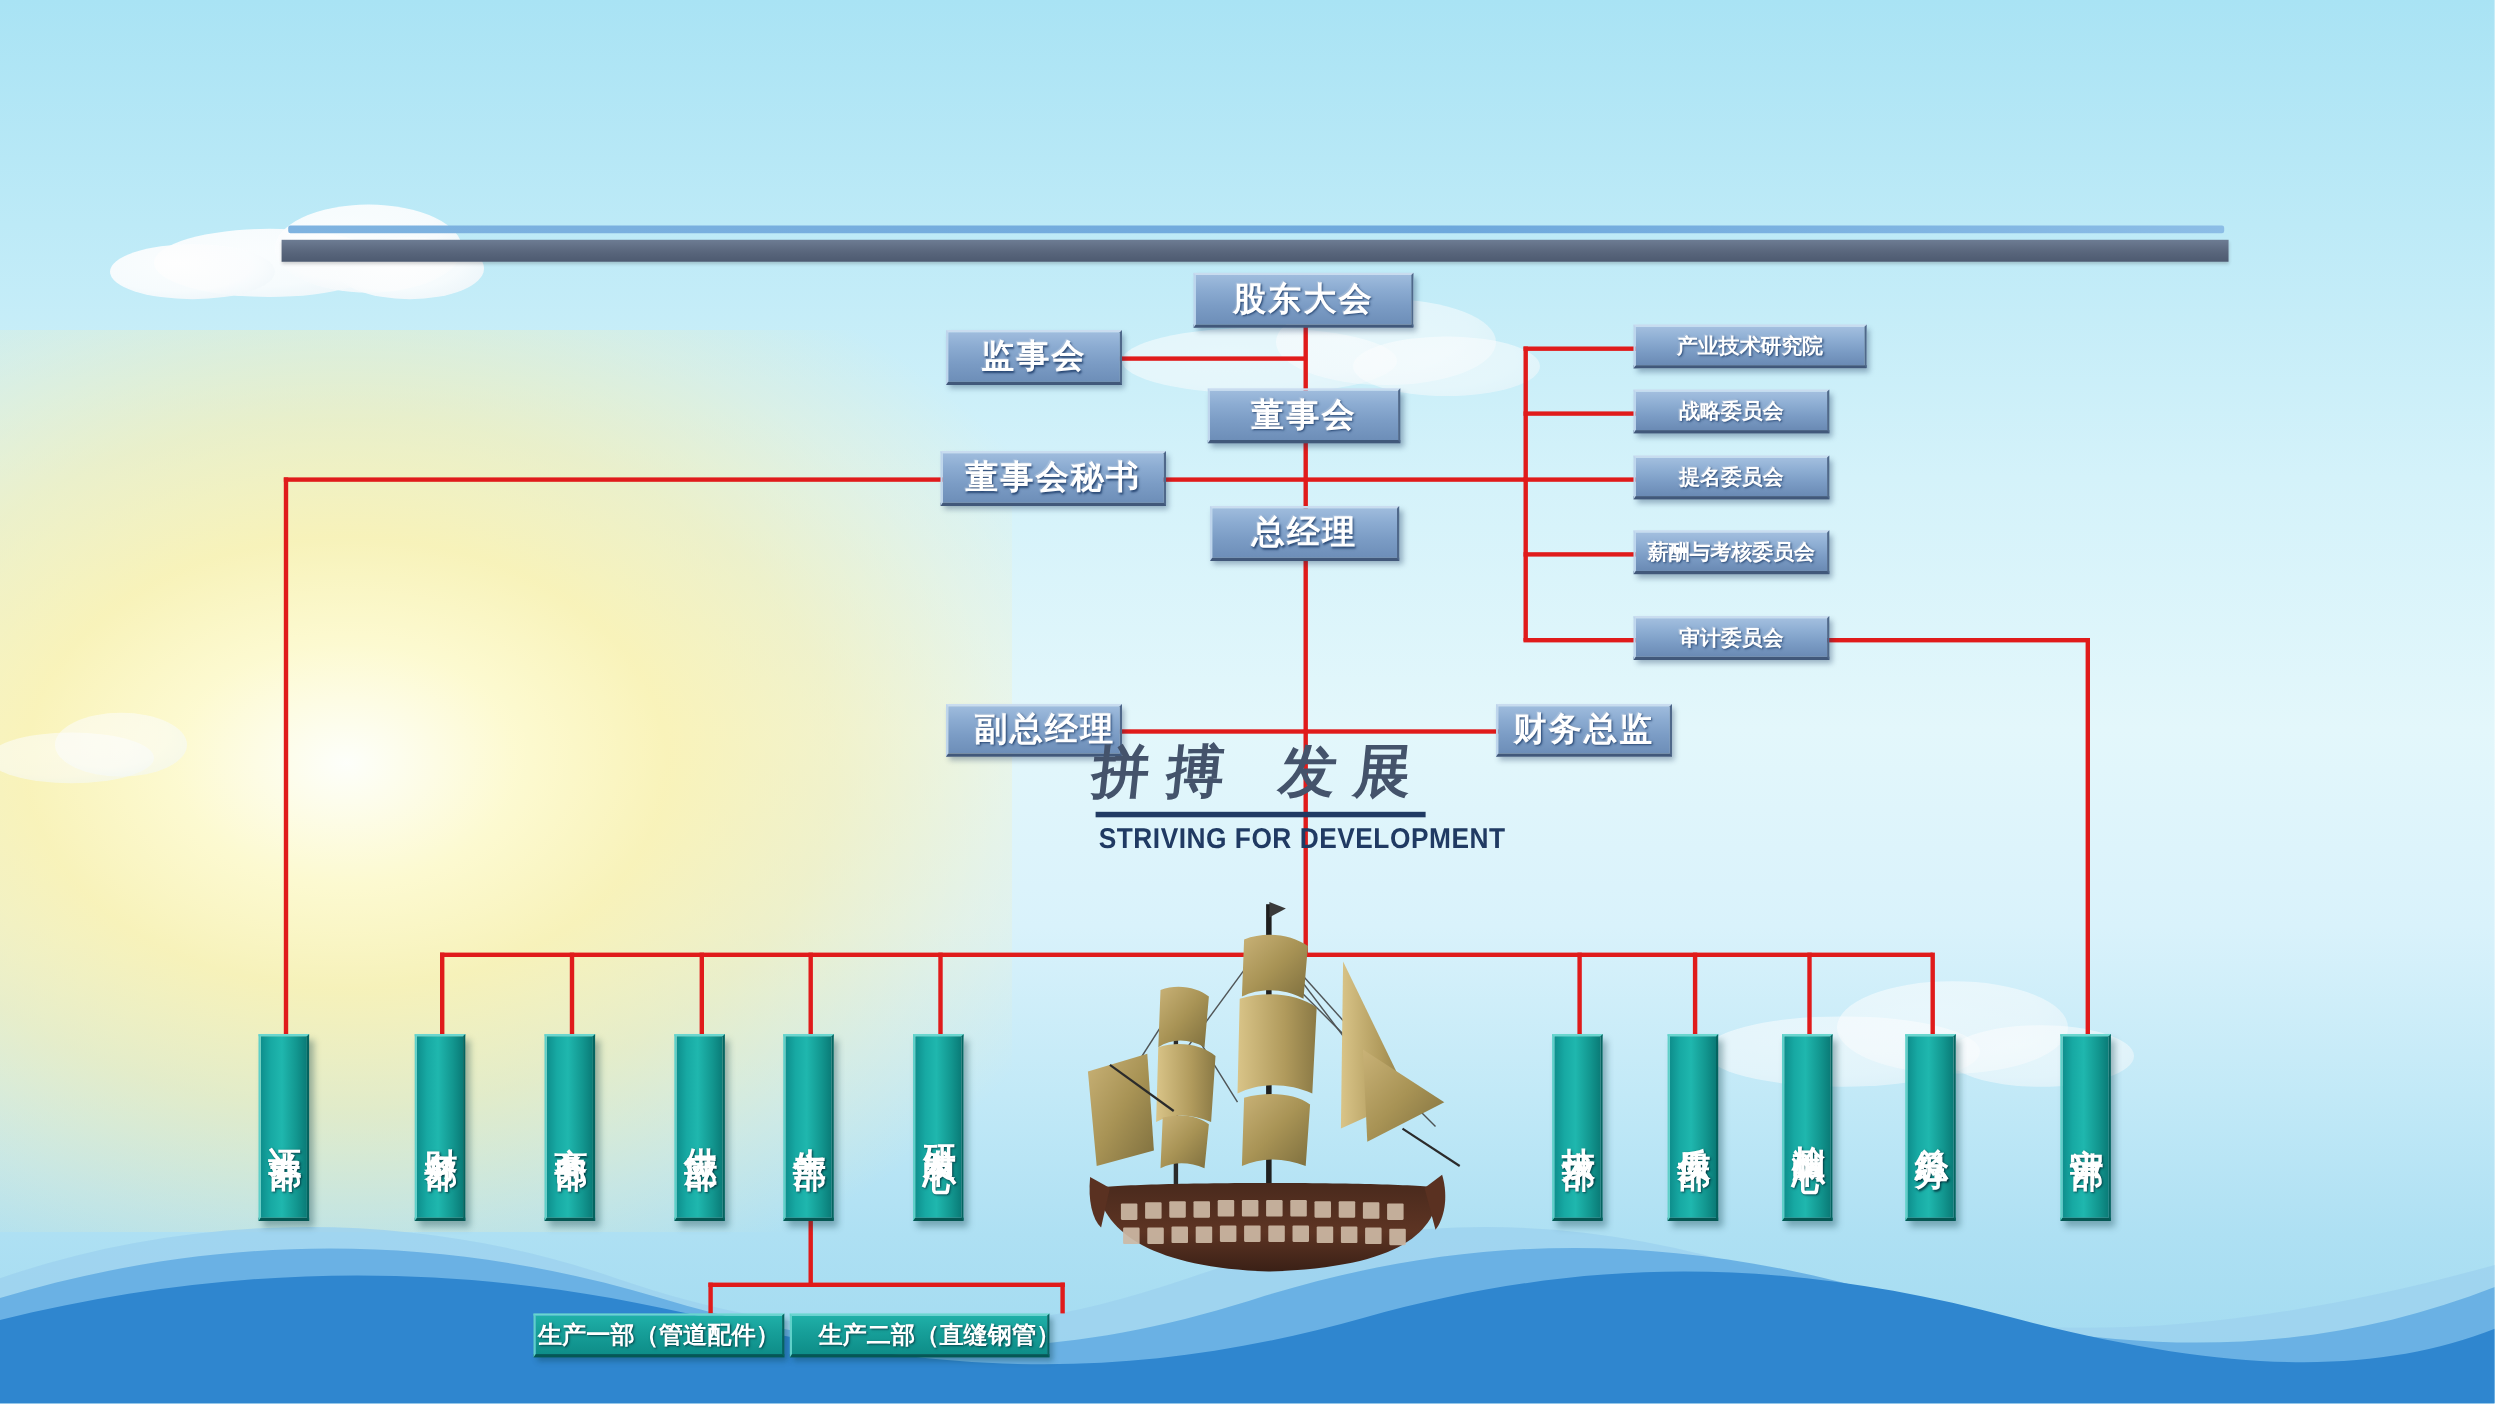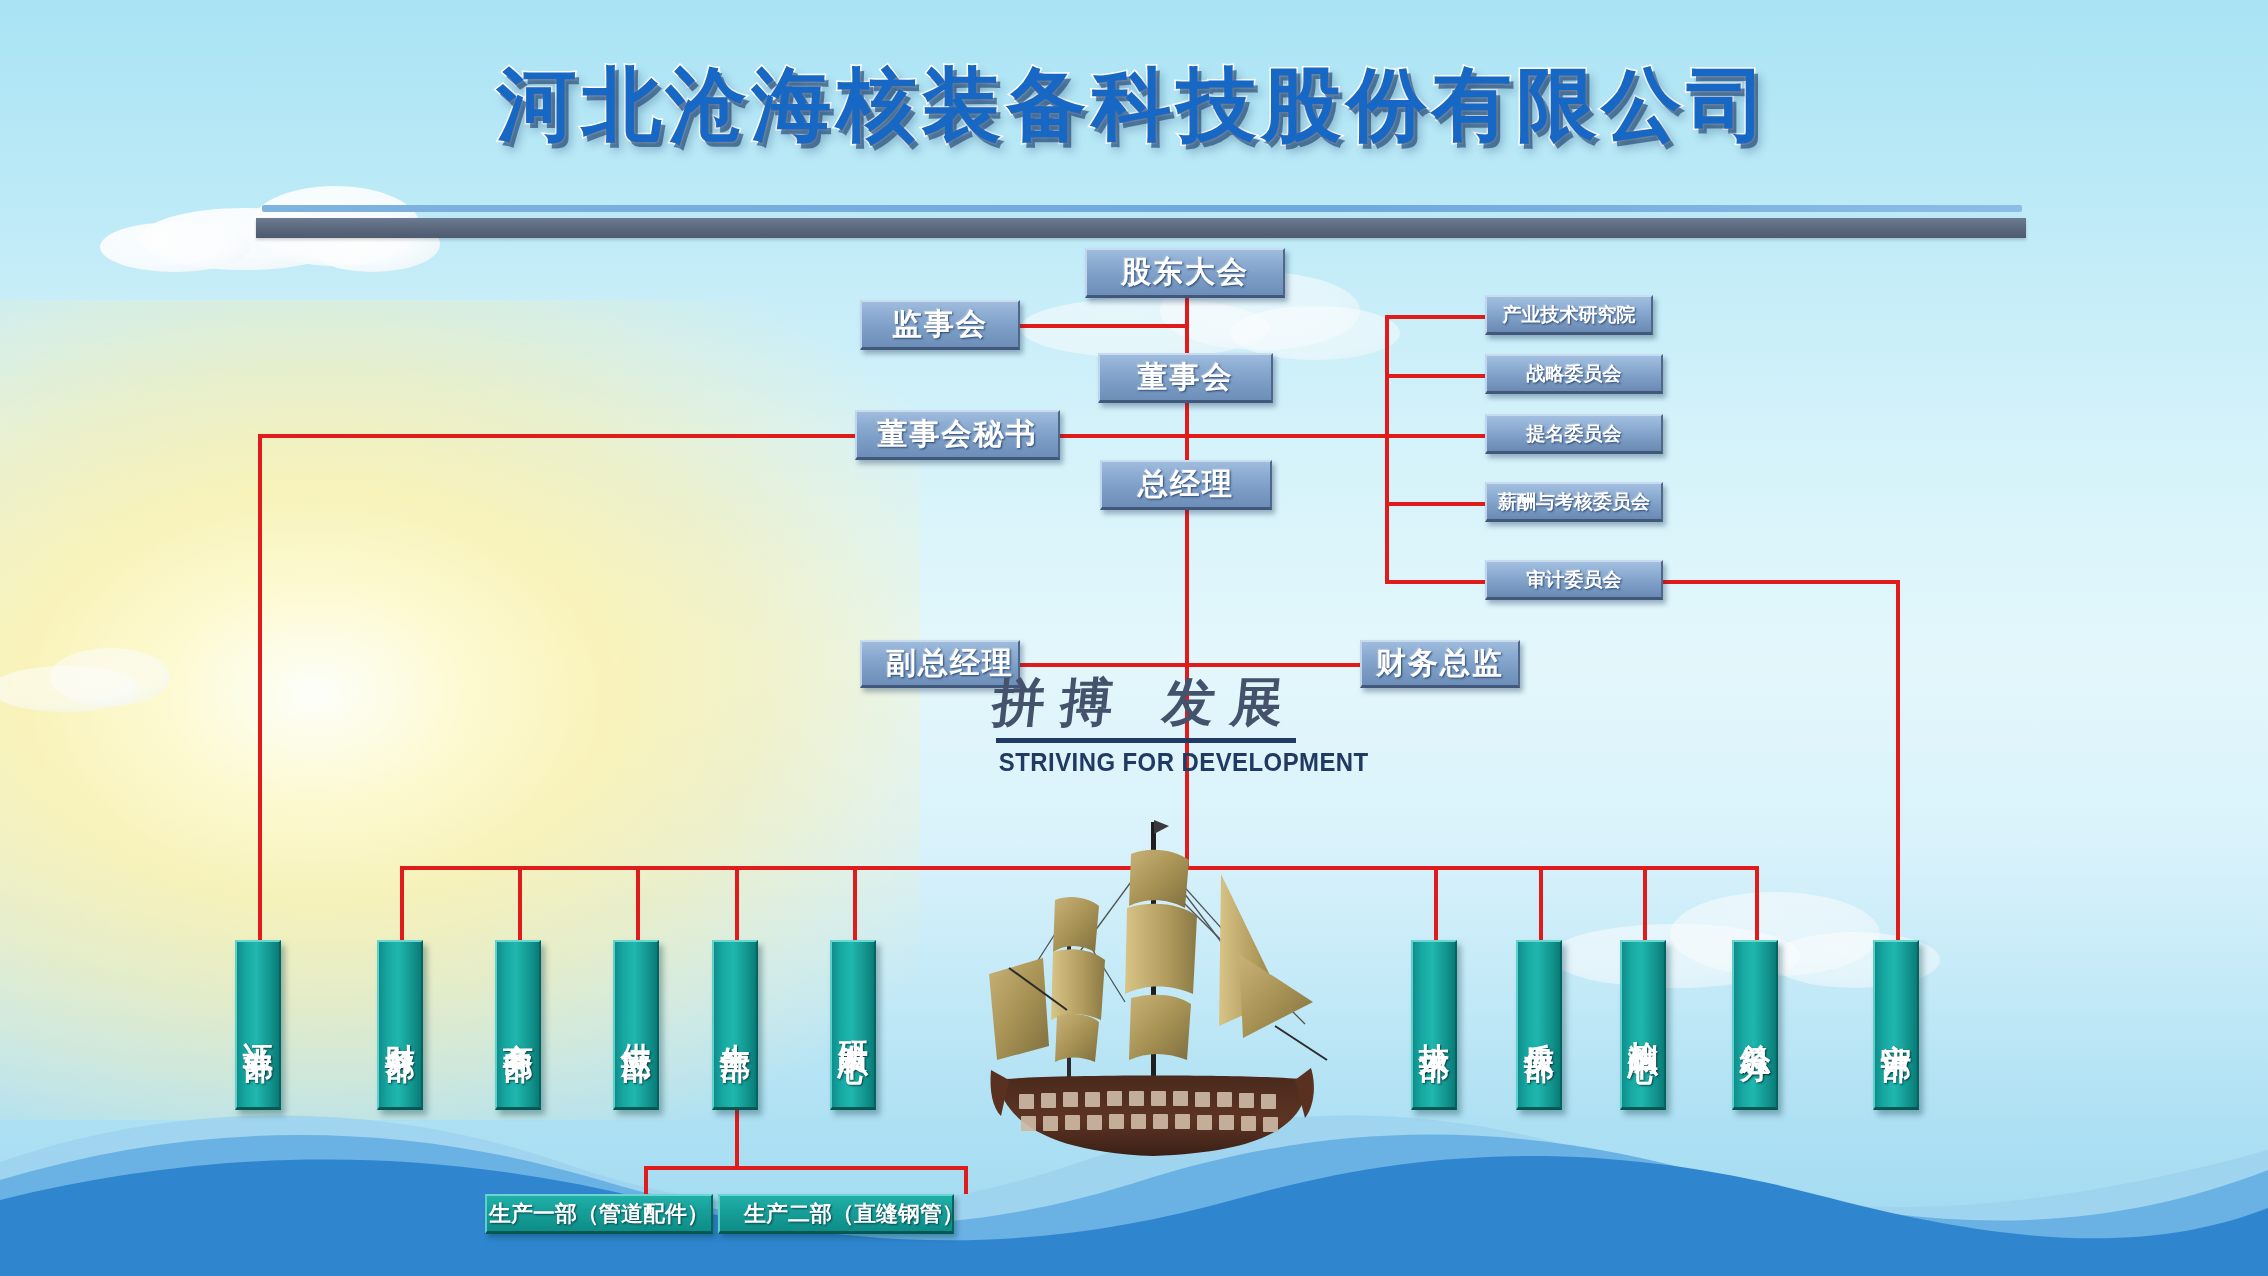--- a/index.html
+++ b/index.html
@@ -169,23 +169,20 @@
     <svg viewBox="0 0 2268 160" preserveAspectRatio="none">
       <path d="M0,60 C200,0 400,0 600,60 C800,120 960,120 1150,58 C1340,0 1520,0 1720,58 C1920,116 2100,116 2268,50 L2268,160 L0,160 Z" fill="#64ade2" opacity=".9"></path>
     </svg>
   </div>
   <div class="wave" style="top:1152px;height:130px;">
     <svg viewBox="0 0 2268 130" preserveAspectRatio="none">
       <path d="M0,48 C220,-6 430,-6 650,48 C870,102 1040,102 1240,46 C1440,-10 1620,-10 1830,46 C2030,98 2160,98 2268,56 L2268,130 L0,130 Z" fill="#2f86cf"></path>
     </svg>
   </div>
 
-  <div class="title-wrap">
-    <div class="title">河北沧海核装备科技股份有限公司</div>
-  </div>
   <div class="title-rule-top"></div>
   <div class="title-rule-bot"></div>
 
   <div class="ln lnv" style="left:1185px;top:296px;height:68px;"></div>
 
   <div class="ln lnh" style="left:1018px;top:324px;width:170px;"></div>
 
   <div class="ln lnv" style="left:1185px;top:400px;height:72px;"></div>
 
   <div class="ln lnh" style="left:258px;top:434px;width:1130px;"></div>
@@ -244,21 +241,21 @@
   </div>
 
   <div class="node lvl1" style="left:860px;top:640px;width:160px;height:48px;padding-left:20px;">
     <span>副总经理</span>
   </div>
 
   <div class="node lvl1" style="left:1360px;top:640px;width:160px;height:48px;">
     <span>财务总监</span>
   </div>
 
-  <div class="node cmt" style="left:1485px;top:295px;width:168px;height:40px;">
+  <div class="node cmt" style="left:1485px;top:295px;width:212px;height:40px;">
     <span>产业技术研究院</span>
   </div>
   <div class="node cmt" style="left:1485px;top:354px;width:178px;height:40px;">
     <span>战略委员会</span>
   </div>
   <div class="node cmt" style="left:1485px;top:414px;width:178px;height:40px;text-align:center;">
     <span>提名委员会</span>
   </div>
   <div class="node cmt" style="left:1485px;top:482px;width:178px;height:40px;">
     <span>薪酬与考核委员会</span>

